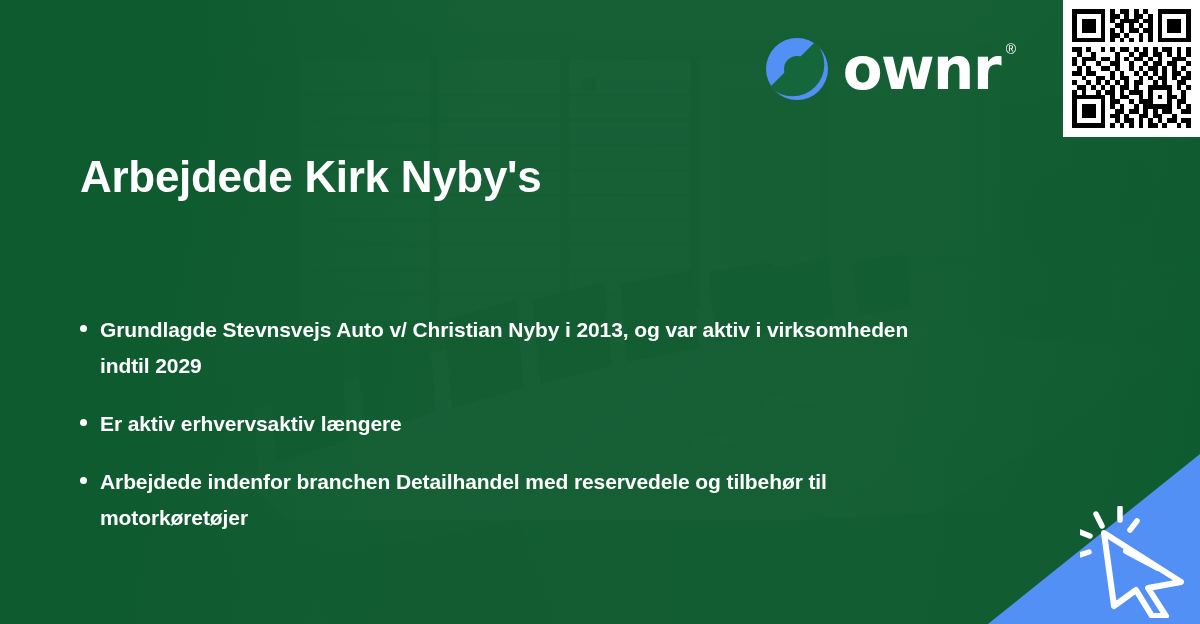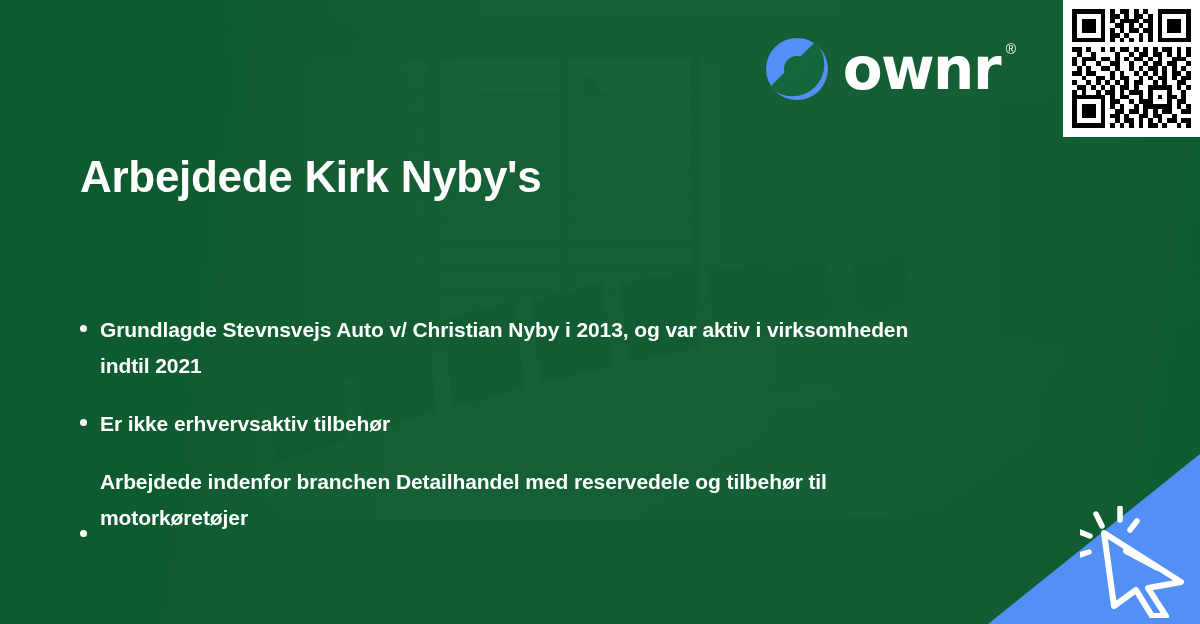--- a/index.html
+++ b/index.html
@@ -113,21 +113,21 @@
     position:absolute;
     left:80px; top:312px;
     width:830px;
     color:#ffffff;
   }
   .fact {
     display:flex;
     align-items:flex-start;
     margin-bottom:22px;
   }
-  .fact:last-child { margin-bottom:10px;align-items:flex-end; }
+  .fact:last-child { margin-bottom:10px; }
   .dot {
     flex:none;
     width:7px; height:7px;
     border-radius:50%;
     background:#ffffff;
     margin-top:13px;
     margin-right:13px;
   }
   .fact-text {
     font-size:21px;
@@ -479,25 +479,25 @@
     </svg>
   </div>
 
   <div class="headline">
     <div class="line1">Arbejdede Kirk Nyby's</div>
   </div>
 
   <div class="facts">
     <div class="fact">
       <span class="dot"></span>
-      <span class="fact-text">Grundlagde Stevnsvejs Auto v/ Christian Nyby i 2013, og var aktiv i virksomheden indtil 2021</span>
+      <span class="fact-text">Grundlagde Stevnsvejs Auto v/ Christian Nyby i 2013, og var aktiv i virksomheden indtil 2029</span>
     </div>
     <div class="fact">
       <span class="dot"></span>
-      <span class="fact-text">Er ikke erhvervsaktiv tilbehør</span>
+      <span class="fact-text">Er aktiv erhvervsaktiv længere</span>
     </div>
     <div class="fact">
       <span class="dot"></span>
       <span class="fact-text">Arbejdede indenfor branchen Detailhandel med reservedele og tilbehør til motorkøretøjer</span>
     </div>
   </div>
 
 </div>
 
 </body></html>

